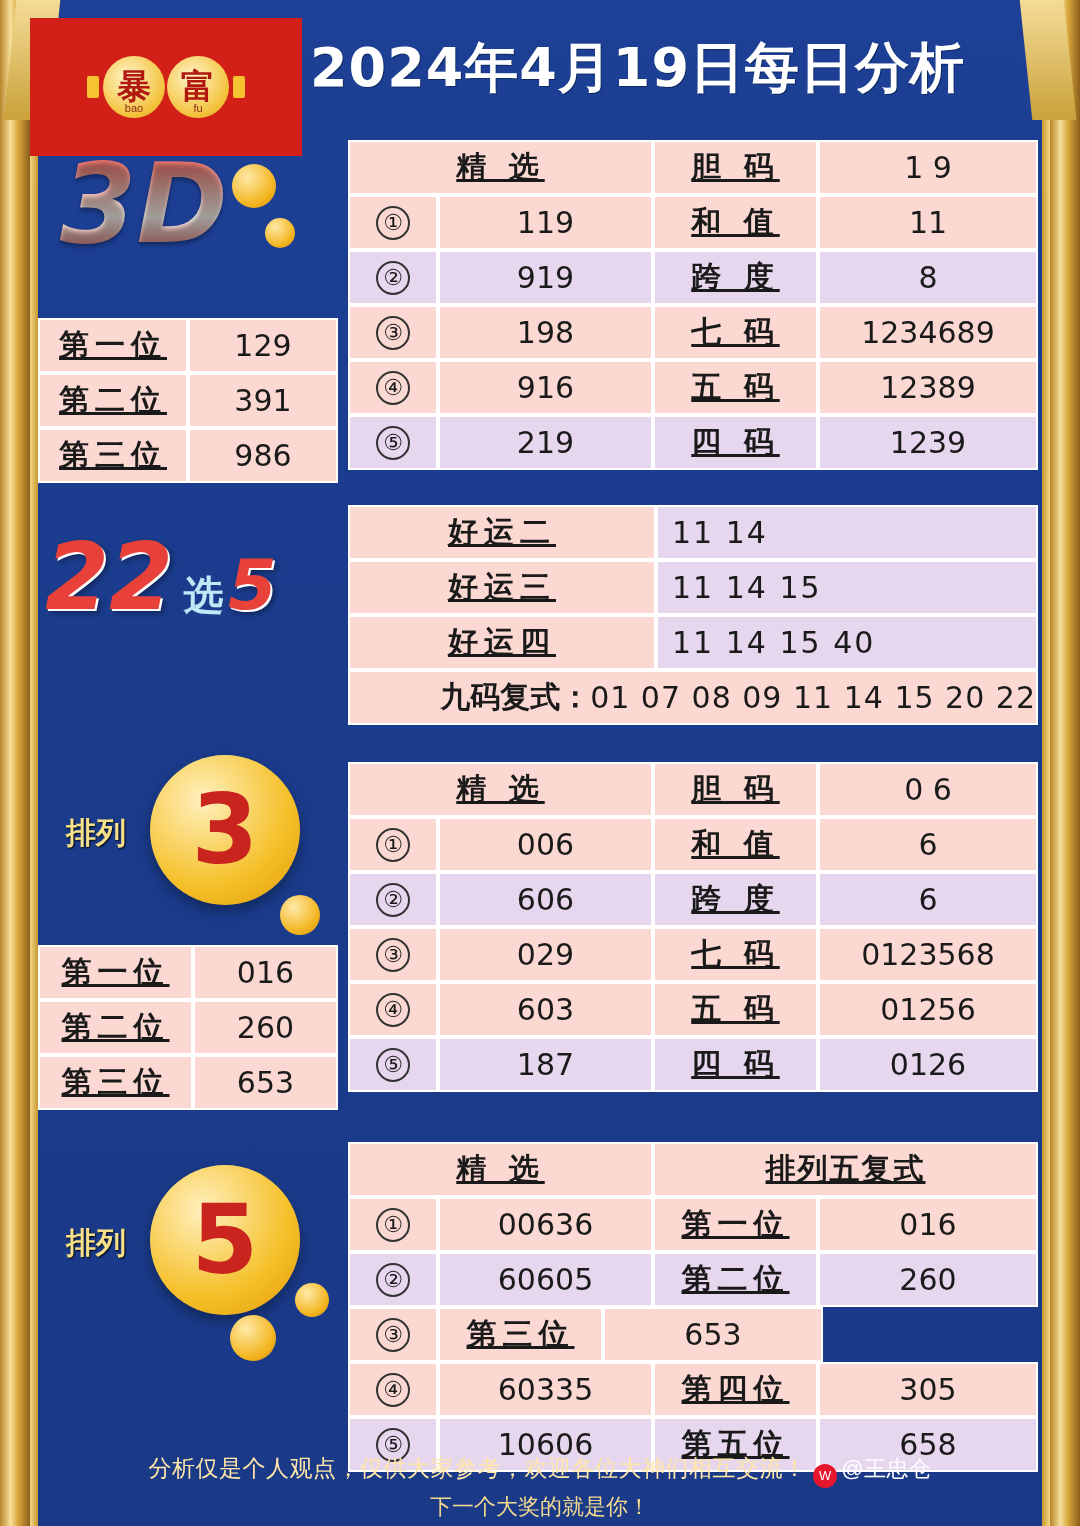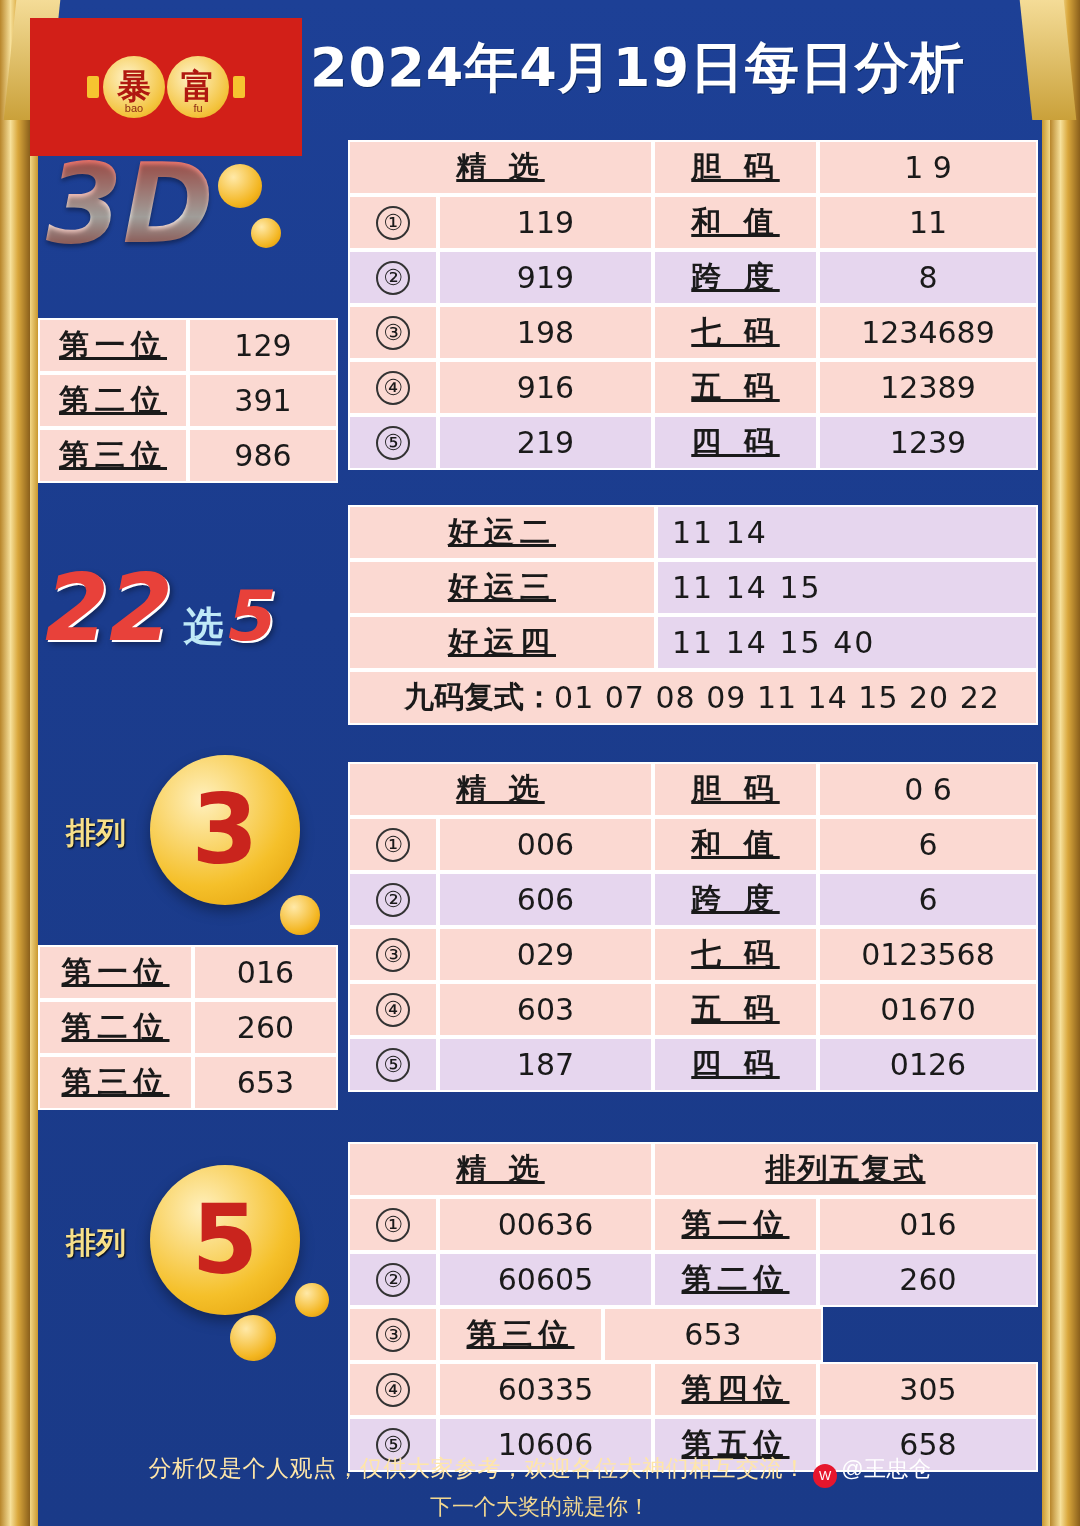--- a/index.html
+++ b/index.html
@@ -94,35 +94,35 @@
     width:34px;height:34px;border:2px solid #333;border-radius:50%;
     font-size:22px;
   }
 
   
   .sec { position:absolute; }
 
   
   .art { position:absolute; color:#fff; }
   .art3d {
-    left:46px; top:140px; width:250px; height:165px;
+    left:60px; top:140px; width:250px; height:165px;
   }
   .art3d .t {
     font-size:110px; font-weight:bold; font-style:italic;
     background:linear-gradient(180deg,#e7453b,#f6f2ec 60%,#b7312a);
     -webkit-background-clip:text; background-clip:text; color:transparent;
     text-shadow:0 3px 4px rgba(0,0,0,.35);
     font-family:"DejaVu Sans", sans-serif;
   }
   .ball {
     position:absolute;border-radius:50%;
     background:radial-gradient(circle at 35% 30%, #ffe9a8, #f3b51f 65%, #d18c09);
   }
 
-  .art22 { left:45px; top:555px; width:290px; height:120px; }
+  .art22 { left:45px; top:524px; width:290px; height:120px; }
   .art22 .n {
     font-size:92px;font-weight:bold;font-style:italic;color:#e8413a;
     text-shadow:2px 2px 0 #fff, 4px 4px 6px rgba(0,0,0,.4);
     font-family:"DejaVu Sans", sans-serif;
   }
   .art22 .s { font-size:40px;color:#bfe9f7;font-weight:bold;margin-left:6px; }
 
   .artp3 { left:70px; top:755px; width:270px; height:190px; }
   .artp5 { left:70px; top:1165px; width:270px; height:230px; }
   .bigball {
@@ -269,21 +269,21 @@
     </div>
     <div style="display:flex">
       <div class="cell head pink" style="width:308px">好运三</div>
       <div class="cell left lav" style="width:382px">11 14 15</div>
     </div>
     <div style="display:flex">
       <div class="cell head pink" style="width:308px">好运四</div>
       <div class="cell left lav" style="width:382px">11 14 15 40</div>
     </div>
     <div style="display:flex">
-      <div class="cell pink" style="width:690px; justify-content:center; padding-left:18px; font-weight:bold;">
+      <div class="cell pink" style="width:690px; justify-content:flex-end; padding-left:18px; font-weight:bold;">
         <span>九码复式：</span>
         <span style="font-weight:normal;letter-spacing:1px">01 07 08 09 11 14 15 20 22</span>
       </div>
     </div>
   </div>
 
   <div class="art artp3">
     <div class="bigball" style="margin-left:80px">3</div>
     <div class="tagname">排列</div>
     <span class="ball" style="width:40px;height:40px;left:210px;top:140px;"></span>
@@ -333,21 +333,21 @@
       <div class="cell pink" style="width:215px">029</div>
       <div class="cell head pink" style="width:165px">七 码</div>
       <div class="cell pink" style="width:220px">0123568</div>
     </div>
     <div style="display:flex">
       <div class="cell pink" style="width:90px">
           <span class="circ">④</span>
         </div>
       <div class="cell pink" style="width:215px">603</div>
       <div class="cell head pink" style="width:165px">五 码</div>
-      <div class="cell pink" style="width:220px">01670</div>
+      <div class="cell pink" style="width:220px">01256</div>
     </div>
     <div style="display:flex">
       <div class="cell lav" style="width:90px">
           <span class="circ">⑤</span>
         </div>
       <div class="cell lav" style="width:215px">187</div>
       <div class="cell head lav" style="width:165px">四 码</div>
       <div class="cell lav" style="width:220px">0126</div>
     </div>
   </div>

